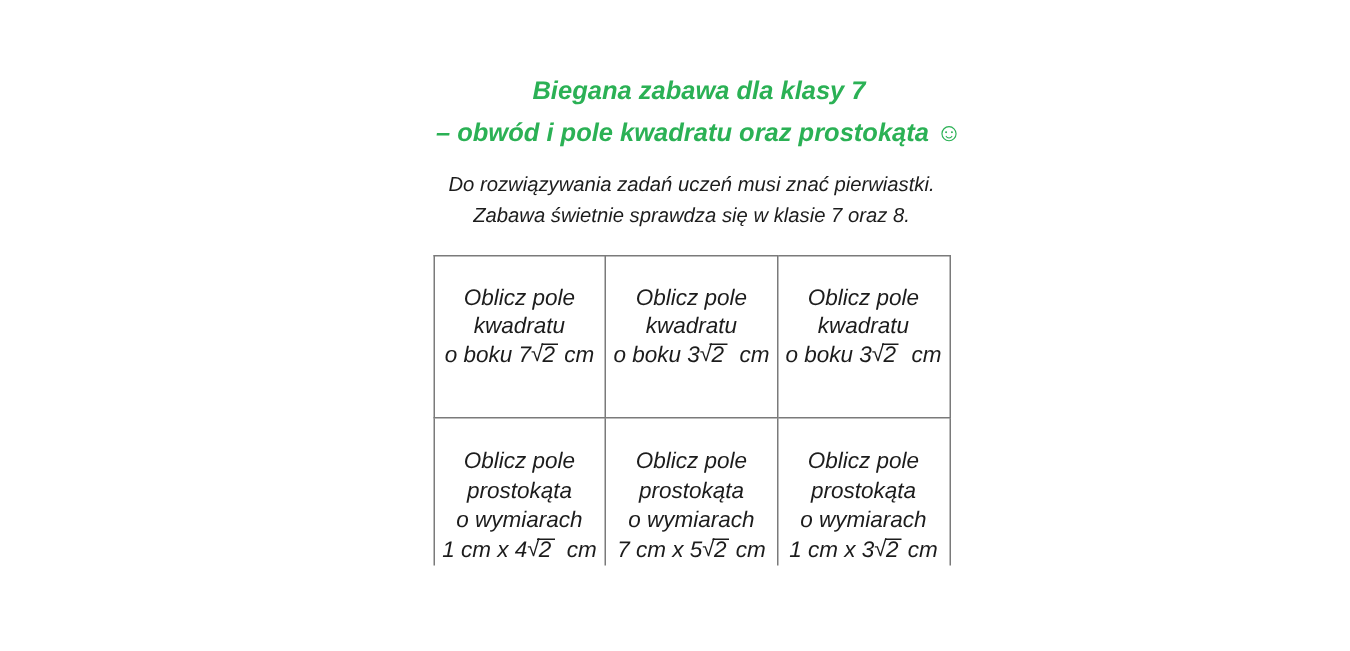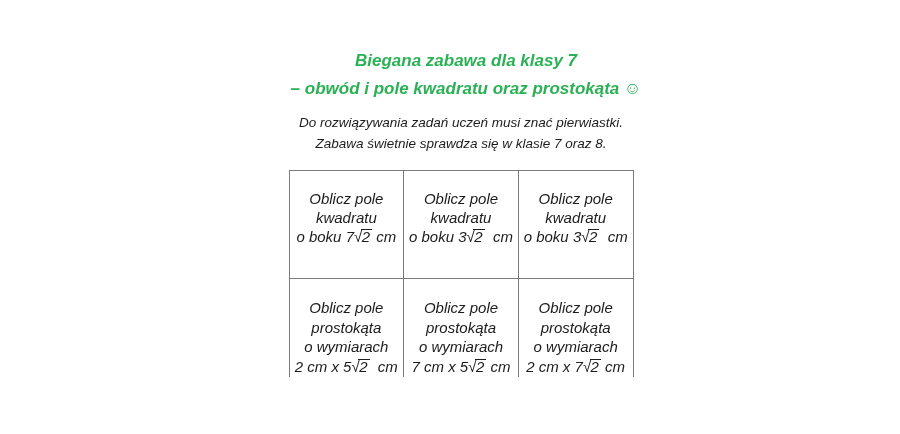--- a/index.html
+++ b/index.html
@@ -120,35 +120,35 @@
             <div class="math-line"><span>o boku 3</span><span class="sqrt"><span class="sign">√</span><span class="rad">2</span></span><span>  cm</span></div>
           </td>
 
         </tr>
         <tr class="row-rect">
 
           <td>
             <div>Oblicz pole</div>
             <div>prostokąta</div>
             <div>o wymiarach</div>
-            <div class="math-line"><span>2 cm x 5</span><span class="sqrt"><span class="sign">√</span><span class="rad">2</span></span><span>  cm</span></div>
+            <div class="math-line"><span>1 cm x 4</span><span class="sqrt"><span class="sign">√</span><span class="rad">2</span></span><span>  cm</span></div>
           </td>
 
           <td>
             <div>Oblicz pole</div>
             <div>prostokąta</div>
             <div>o wymiarach</div>
             <div class="math-line"><span>7 cm x 5</span><span class="sqrt"><span class="sign">√</span><span class="rad">2</span></span><span> cm</span></div>
           </td>
 
           <td>
             <div>Oblicz pole</div>
             <div>prostokąta</div>
             <div>o wymiarach</div>
-            <div class="math-line"><span>2 cm x 7</span><span class="sqrt"><span class="sign">√</span><span class="rad">2</span></span><span> cm</span></div>
+            <div class="math-line"><span>1 cm x 3</span><span class="sqrt"><span class="sign">√</span><span class="rad">2</span></span><span> cm</span></div>
           </td>
 
         </tr>
       </tbody>
         </table>
     </div>
 
   </div>
 </div>
 

